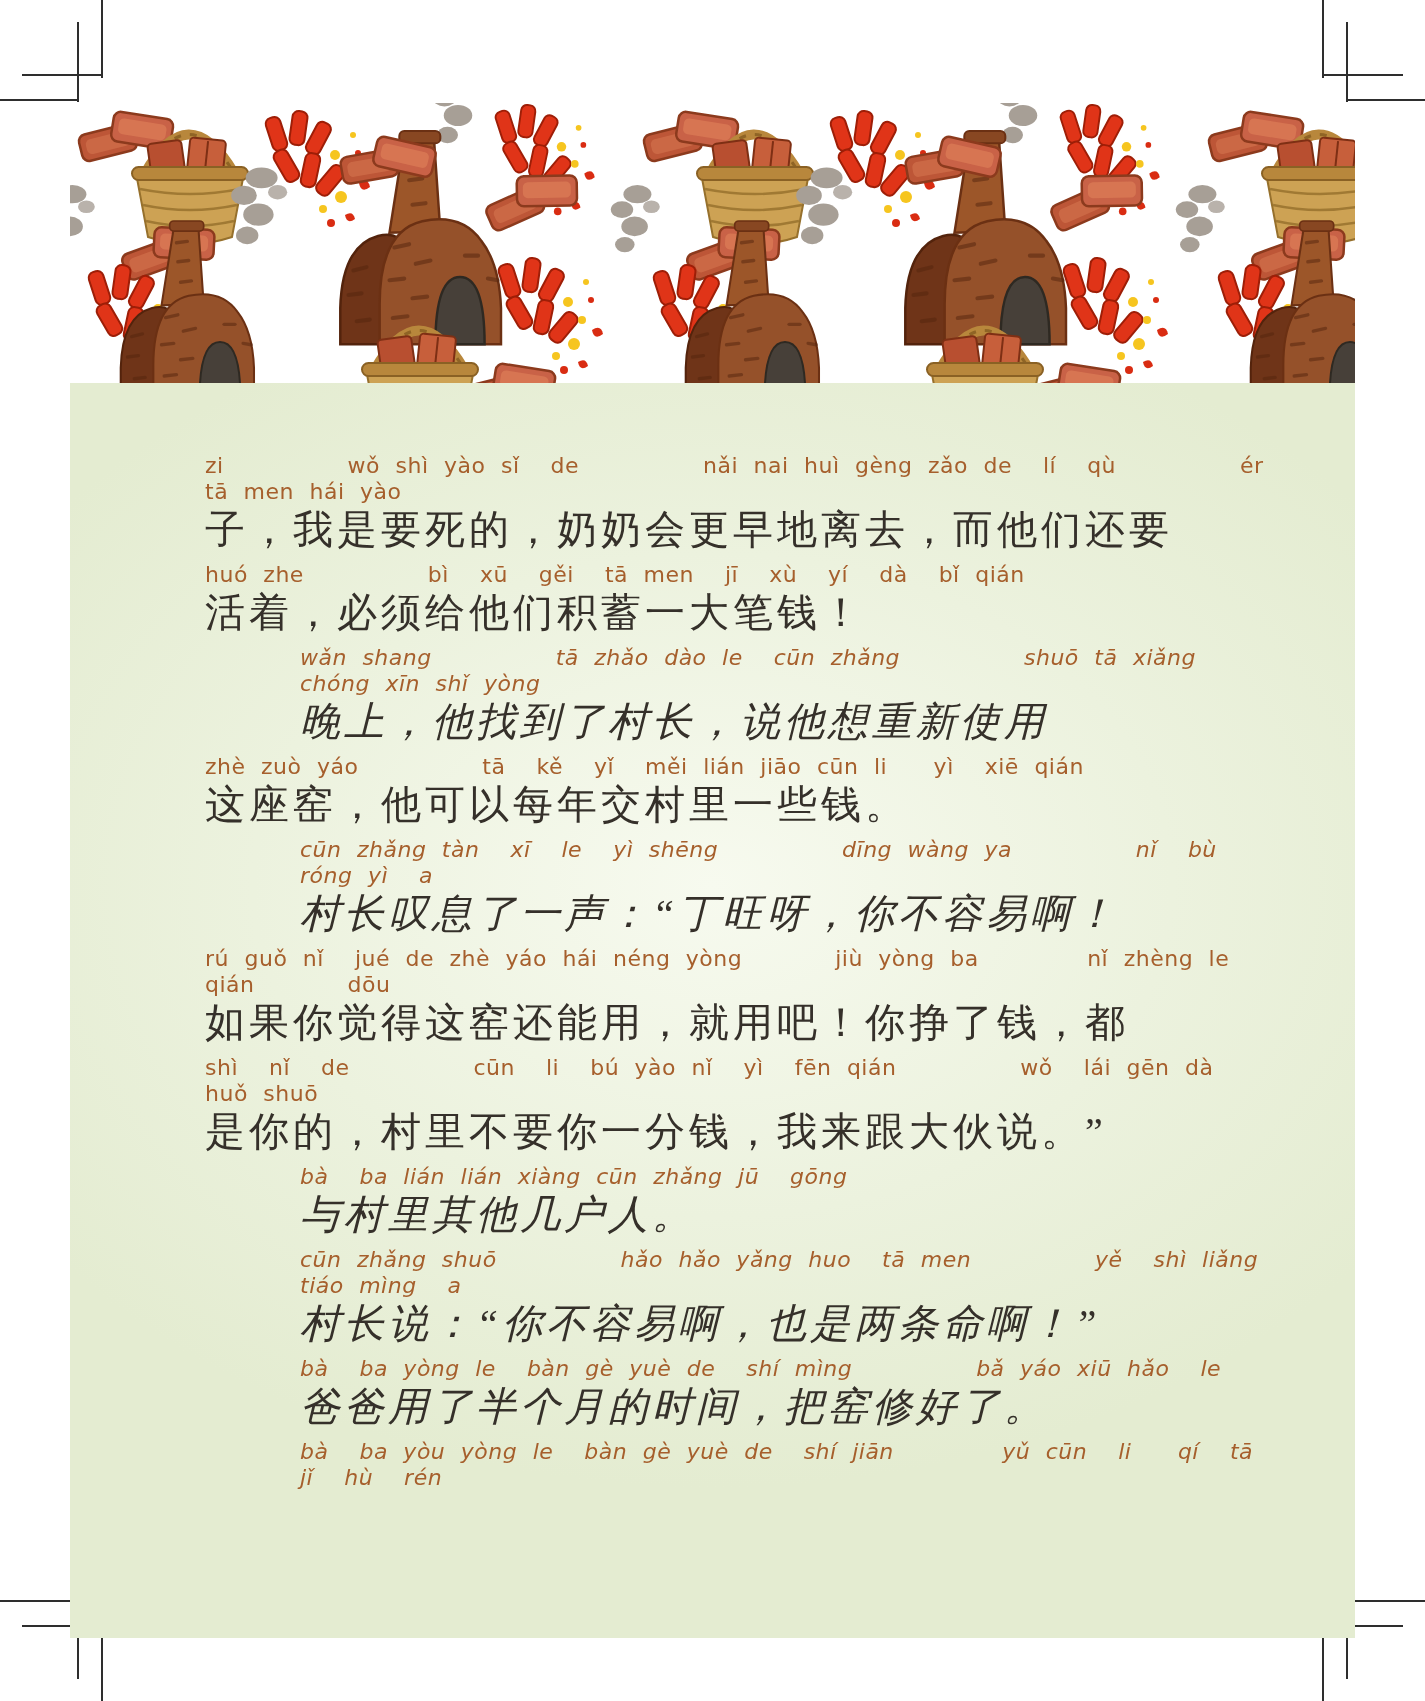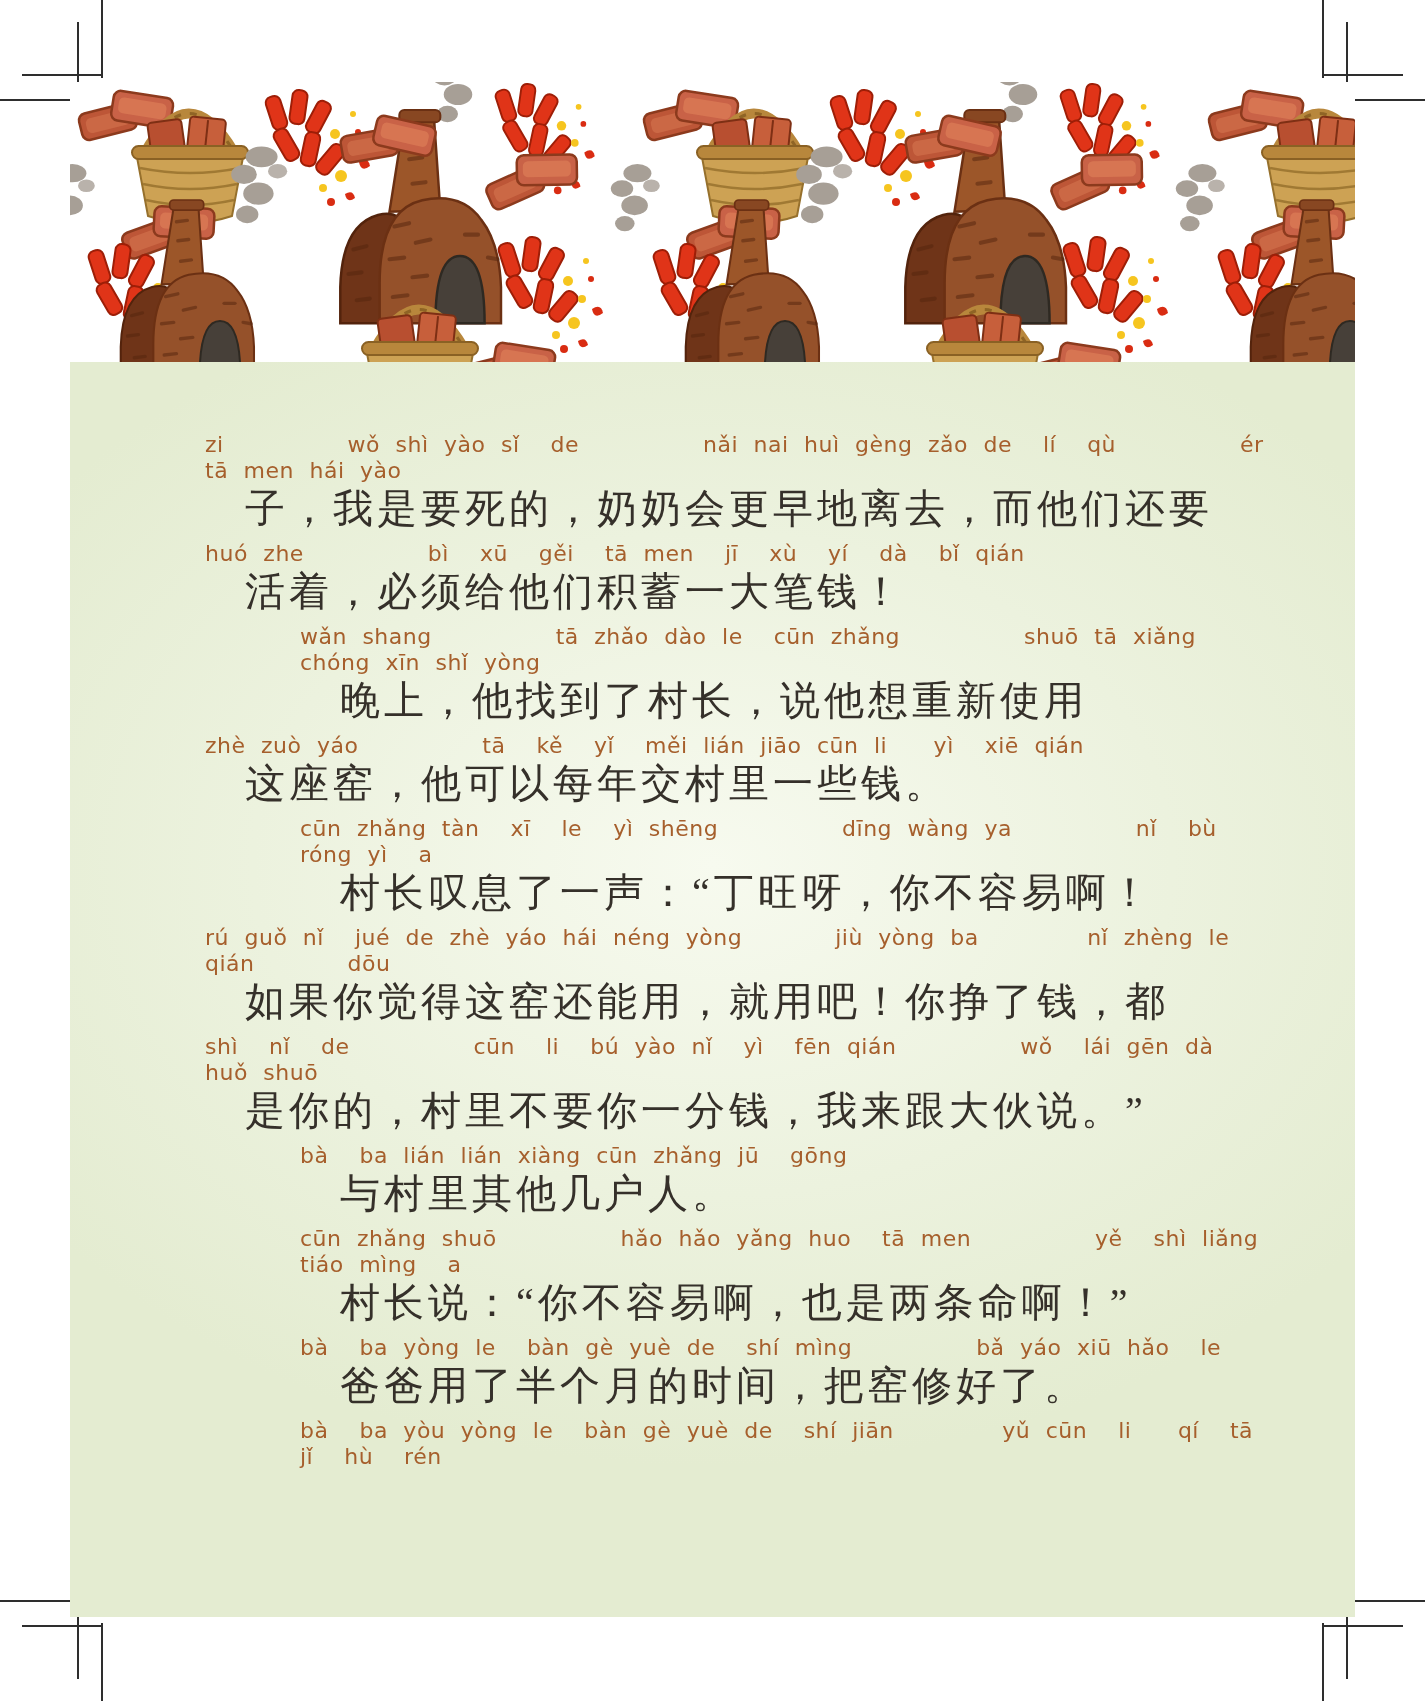--- a/index.html
+++ b/index.html
@@ -1,39 +1,39 @@
 <!DOCTYPE html>
 <html><head>
 <meta charset="utf-8">
 <style>
   html,body{margin:0;padding:0;}
   body{
     width:1425px;height:1701px;position:relative;background:#ffffff;
     font-family:"DejaVu Sans",sans-serif;overflow:hidden;
   }
-  .sheet{position:absolute;left:70px;top:82px;width:1285px;height:1535px;}
+  .sheet{position:absolute;left:70px;top:103px;width:1285px;height:1535px;}
   .banner{
     position:absolute;left:0;top:0;width:1285px;height:280px;background:#ffffff;overflow:hidden;
   }
   .content{
     position:absolute;left:0;top:280px;width:1285px;height:1255px;
     background:radial-gradient(ellipse 65% 48% at 50% 40%, #f7faef 0%, #ecf2de 55%, #e4ecd1 100%);
   }
   .textblock{padding:70px 90px 0 135px;}
   .line{margin-bottom:7px;}
-  .line.indent{padding-left:95px;}
+  .line.indent{padding-left:95px;font-style:italic;}
   .pinyin{
     font-family:"DejaVu Sans",sans-serif;
     font-size:22px;line-height:26px;color:#a65f2c;
     letter-spacing:0.5px;word-spacing:8px;white-space:pre-wrap;
   }
   .hanzi{
     font-family:"Liberation Serif","DejaVu Serif",serif;
     font-size:40px;line-height:50px;color:#35302a;
-    letter-spacing:4px;white-space:pre-wrap;margin-left:40px;
+    letter-spacing:4px;white-space:pre-wrap;
   }
   .cm{position:absolute;background:#2e2e2e;}
 </style>
 </head>
 <body>
 
 <div class="cm" style="left:101px;top:0;width:2px;height:78px"></div>
 <div class="cm" style="left:22px;top:74px;width:81px;height:2px"></div>
 <div class="cm" style="left:77px;top:22px;width:2px;height:80px"></div>
 <div class="cm" style="left:0;top:99px;width:79px;height:2px"></div>

